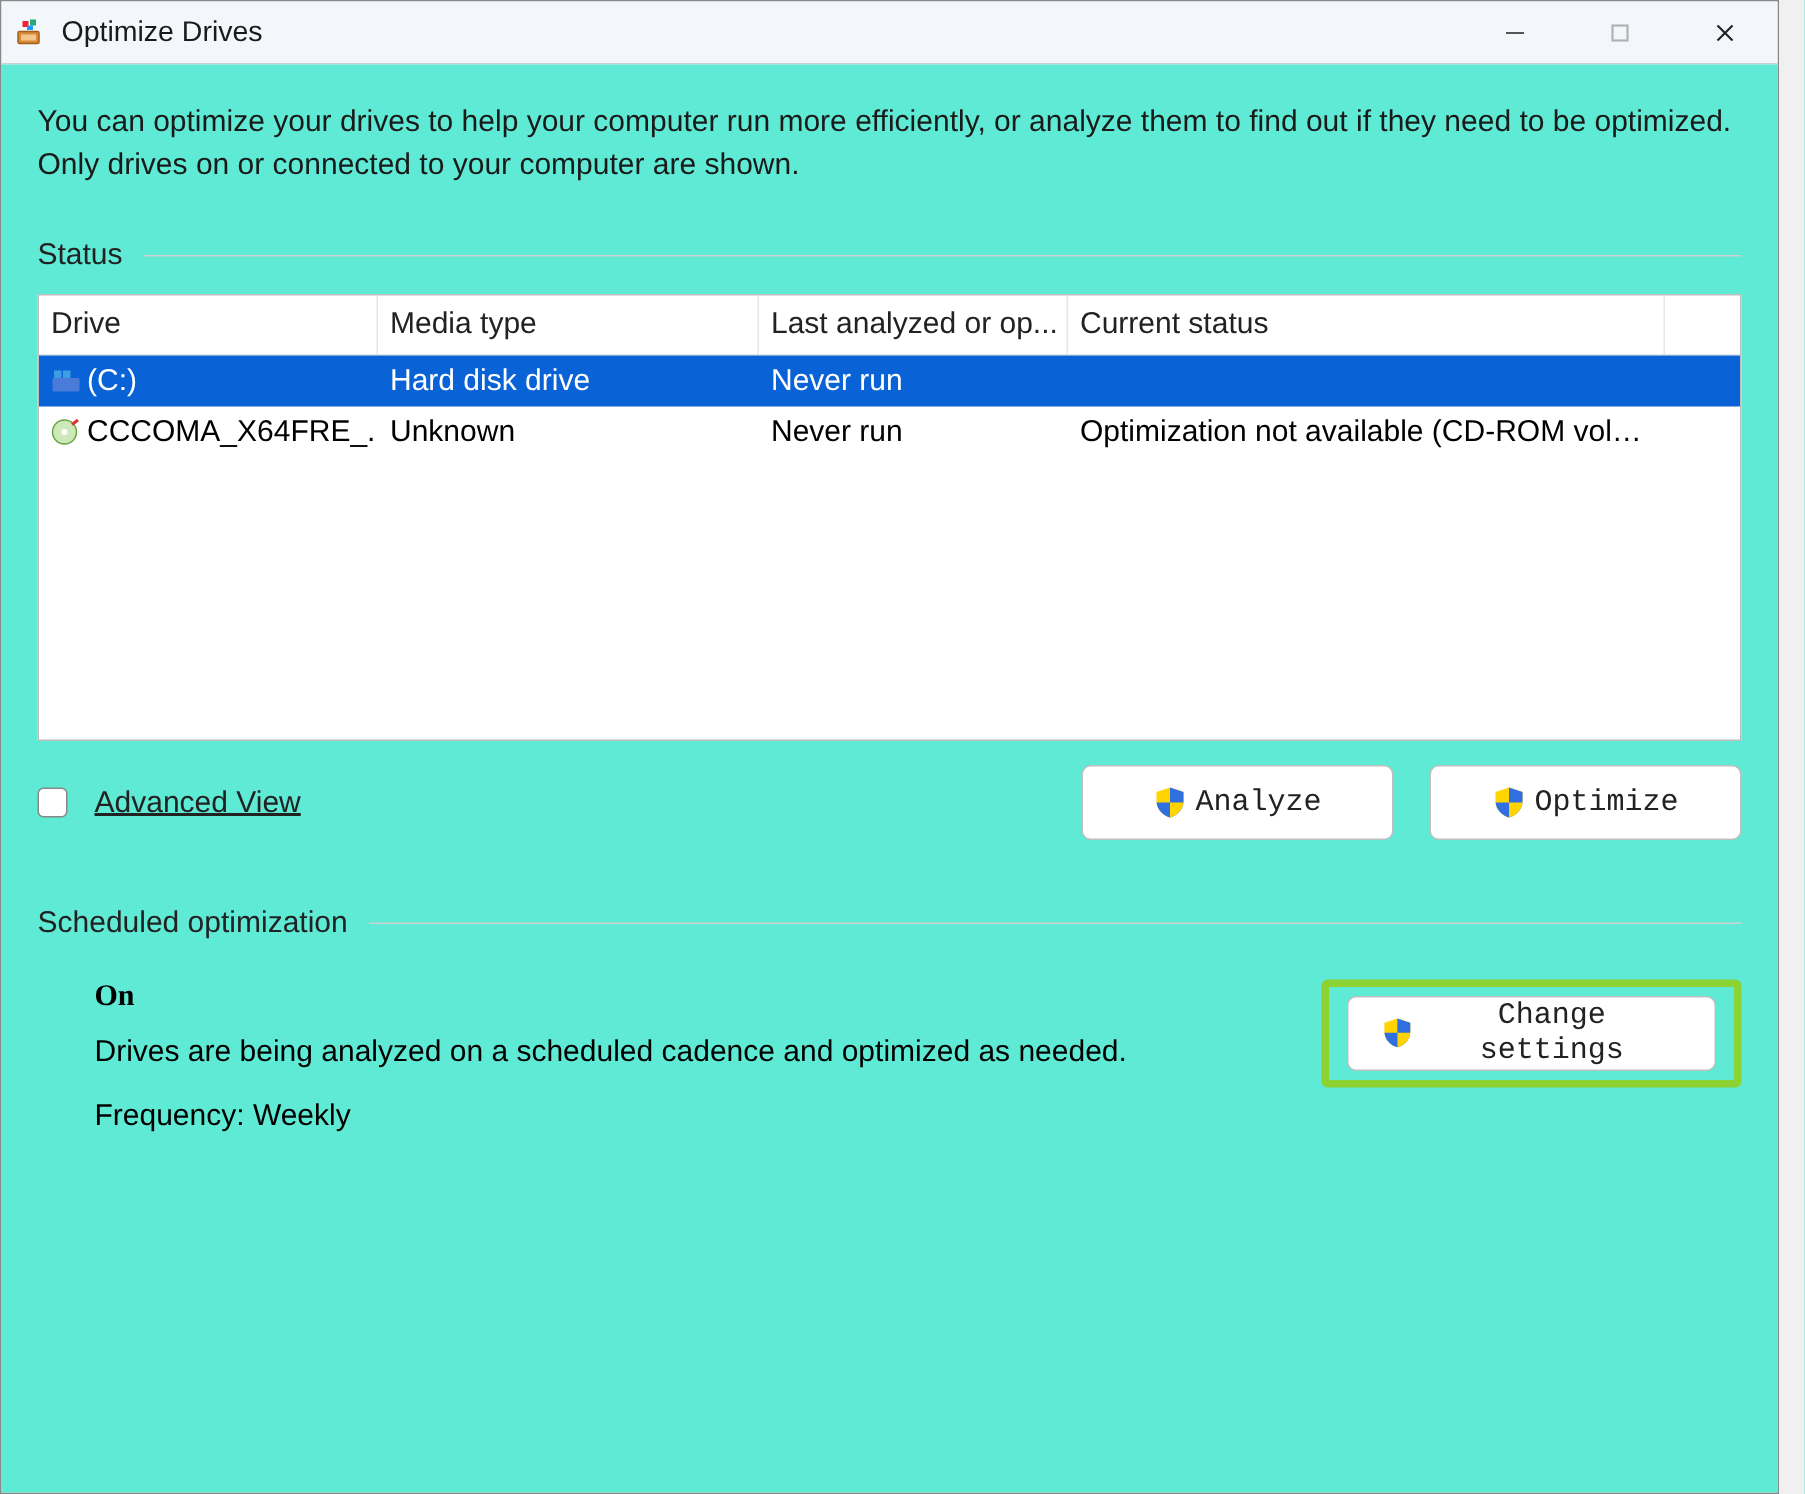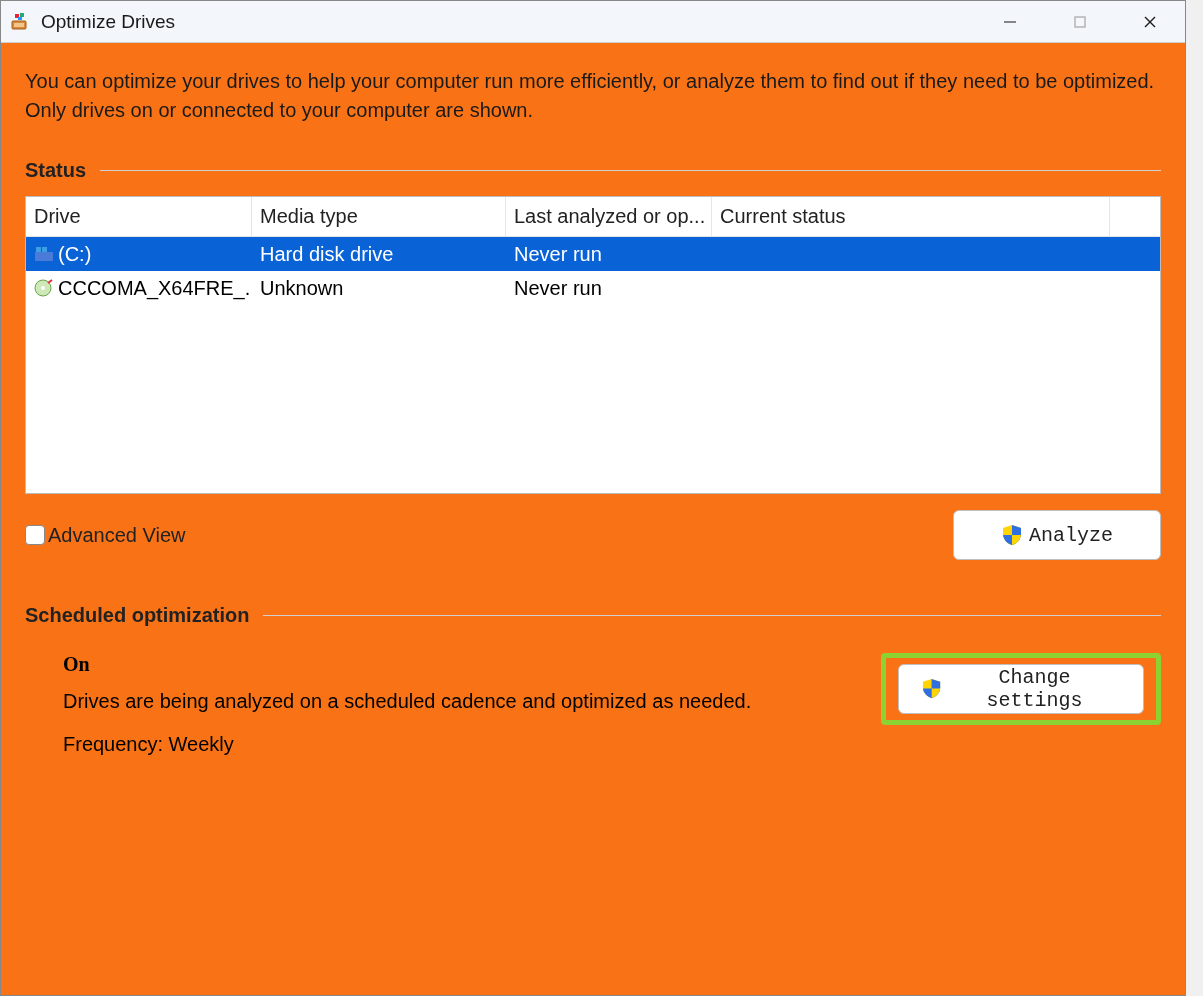--- a/index.html
+++ b/index.html
@@ -43,33 +43,32 @@
       height: 42px;
       display: flex;
       align-items: center;
       justify-content: center;
       color: #555;
     }
     .winbtn svg { display: block; }
     .content {
       flex: 1;
       padding: 24px 24px 0 24px;
-      background: #f97316;
+      background: #5eead4;
       display: flex;
       flex-direction: column;
       overflow: hidden;
     }
     .intro { color: #1a1a1a; line-height: 1.45; margin-bottom: 34px; font-size: 20px; }
     .section-header {
       display: flex;
       align-items: center;
       margin-bottom: 14px;
       font-size: 20px;
       color: #222;
-      font-weight: bold;
     }
     .section-header .line {
       flex: 1;
       height: 1px;
       background: #d0d0d0;
       margin-left: 14px;
     }
     .drive-list {
       border: 1px solid #bcbcbc;
       height: 298px;
@@ -109,21 +108,21 @@
       text-overflow: ellipsis;
     }
     .drive-row.selected { background: #0a63d6; color: #fff; }
     .drive-cell-first { display: flex; align-items: center; gap: 4px; }
     .drv-ico { width: 20px; height: 18px; flex-shrink: 0; }
     .below-row {
       display: flex;
       align-items: center;
       margin-bottom: 44px;
     }
-    .adv-check { display: flex; align-items: center; gap: 3px; font-size: 20px; color: #222; }
+    .adv-check { display: flex; align-items: center; gap: 18px; font-size: 20px; color: #222; text-decoration: underline; }
     .chkbox {
       width: 20px; height: 20px; border: 1.5px solid #888; border-radius: 4px; background: #fff;
     }
     .btn {
       height: 50px;
       min-width: 150px;
       padding: 0 22px;
       border: 1px solid #bfbfbf;
       border-radius: 6px;
       background: #ffffff;
@@ -242,20 +241,21 @@
             <svg viewBox="0 0 20 18" width="20" height="18">
                 <circle cx="9" cy="9" r="8" fill="#cde8b9" stroke="#6aa645"></circle>
                 <circle cx="9" cy="9" r="2" fill="#fff"></circle>
                 <path d="M14 4 L18 1" stroke="#d33" stroke-width="2"></path>
               </svg>
           </span>
           <span>CCCOMA_X64FRE_...</span>
         </div>
         <div>Unknown</div>
         <div>Never run</div>
+        <div>Optimization not available (CD-ROM volu...</div>
         <div></div>
       </div>
     </div>
 
     <div class="below-row">
       <label class="adv-check">
         <span class="chkbox"></span>
         <span>Advanced View</span>
       </label>
       <span class="below-spacer"></span>
@@ -263,20 +263,31 @@
         <span class="shield">
           <svg viewBox="0 0 22 22">
               <path d="M11 1 L20 4 V10 C20 16 15 20 11 21 C7 20 2 16 2 10 V4 Z" fill="#ffd400"></path>
               <path d="M11 1 L20 4 V10 C20 16 15 20 11 21 V1 Z" fill="#2f6fe0"></path>
               <path d="M11 11 L20 11 V10 C20 16 15 20 11 21 Z" fill="#ffd400"></path>
               <path d="M2 11 H11 V21 C7 20 2 16 2 10 Z" fill="#2f6fe0"></path>
             </svg>
         </span>
         <span>Analyze</span>
       </button>
+      <button class="btn" style="width:208px">
+        <span class="shield">
+          <svg viewBox="0 0 22 22">
+              <path d="M11 1 L20 4 V10 C20 16 15 20 11 21 C7 20 2 16 2 10 V4 Z" fill="#ffd400"></path>
+              <path d="M11 1 L20 4 V10 C20 16 15 20 11 21 V1 Z" fill="#2f6fe0"></path>
+              <path d="M11 11 L20 11 V10 C20 16 15 20 11 21 Z" fill="#ffd400"></path>
+              <path d="M2 11 H11 V21 C7 20 2 16 2 10 Z" fill="#2f6fe0"></path>
+            </svg>
+        </span>
+        <span>Optimize</span>
+      </button>
     </div>
 
     <div class="section-header">
       <span>Scheduled optimization</span>
       <span class="line"></span>
     </div>
 
     <div class="schedule-body">
       <div class="schedule-text">
         <div class="on">On</div>

